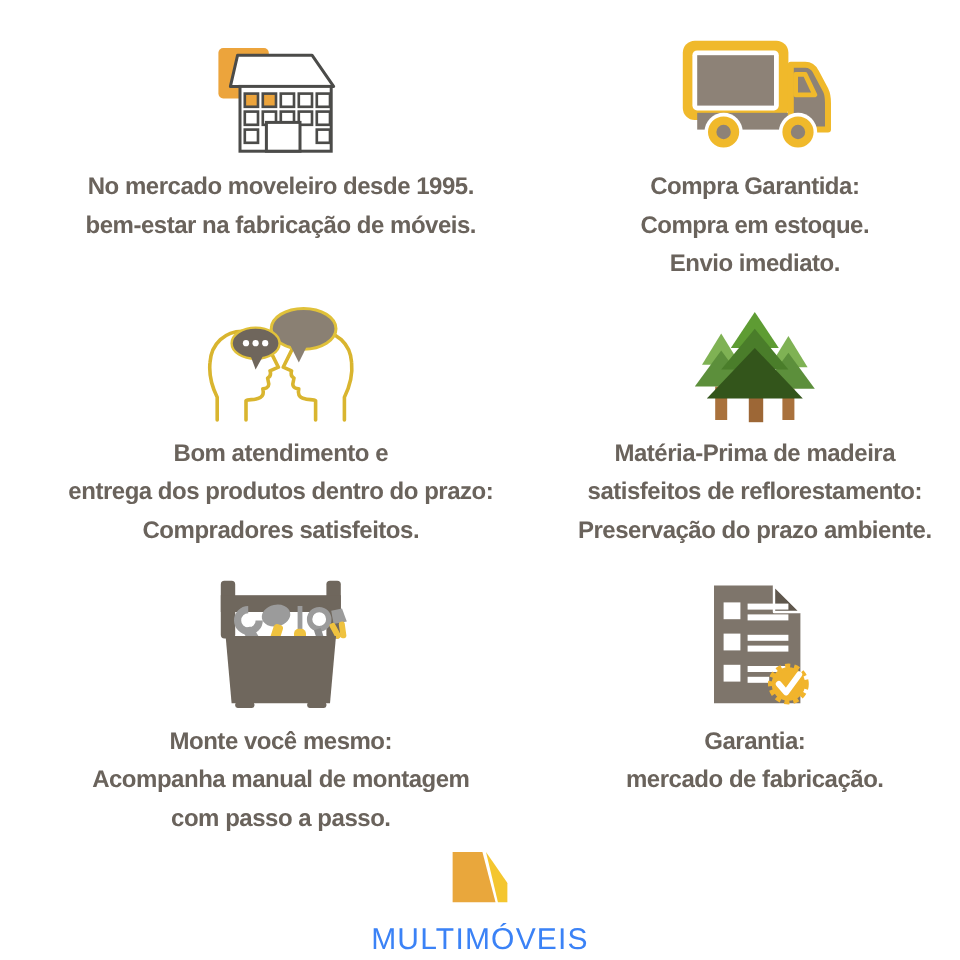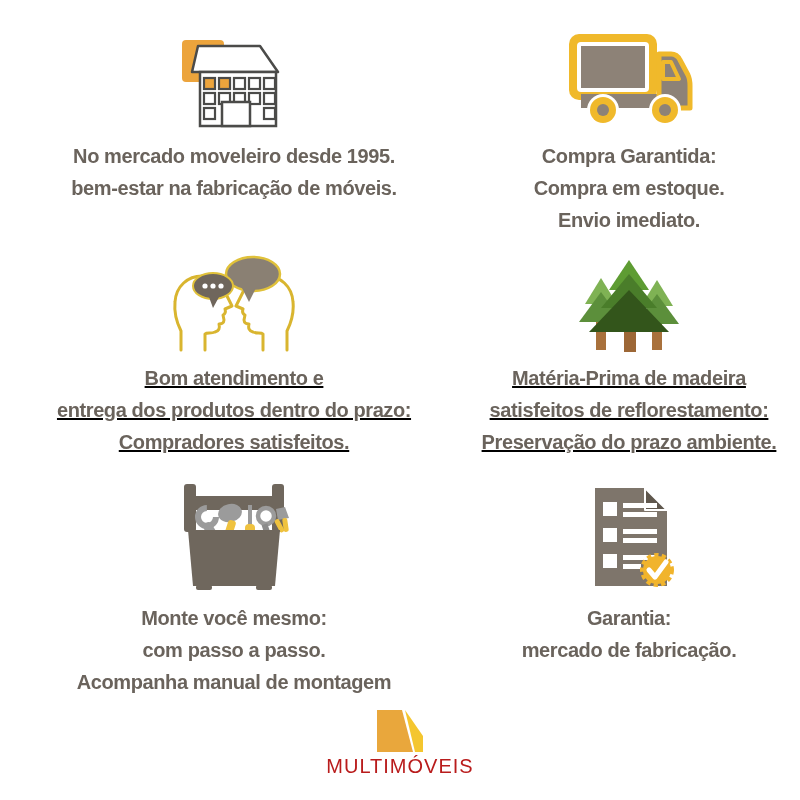--- a/index.html
+++ b/index.html
@@ -1,30 +1,30 @@
 <!DOCTYPE html>
 <html><head>
 <meta charset="utf-8">
 <style>
   html,body{margin:0;padding:0;background:#ffffff;}
   body{width:800px;height:800px;overflow:hidden;font-family:"Liberation Sans",sans-serif;}
   .poster{width:800px;height:800px;background:#ffffff;position:relative;}
   .row{display:grid;grid-template-columns:456px 334px;}
   .row1{padding-top:28px;}
-  .row2{margin-top:20px;text-decoration:underline;}
+  .row2{margin-top:20px;}
   .row3{margin-top:22px;}
   .cell{display:flex;flex-direction:column;align-items:center;padding-left:12px;}
   .icon-wrap{display:flex;align-items:flex-end;justify-content:center;}
   .row1 .icon-wrap{height:102px;}
   .row2 .icon-wrap{height:96px;}
   .row3 .icon-wrap{height:112px;}
   .text-block{margin-top:10px;text-align:center;color:#6a635c;font-weight:bold;
               font-size:20px;line-height:32px;letter-spacing:-0.4px;}
   .footer{margin-top:12px;display:flex;flex-direction:column;align-items:center;}
-  .brand{margin-top:3px;color:#b91c1c;font-size:20px;font-weight:400;letter-spacing:1px;}
+  .brand{margin-top:17px;color:#3b82f6;font-size:25px;font-weight:400;letter-spacing:1px;}
   svg{display:block;}
 </style>
 </head>
 <body>
 
 <div class="poster">
 
   <div class="row row1">
     <section class="cell">
       <div class="icon-wrap">
@@ -143,22 +143,22 @@
           <rect x="107" y="39" width="5" height="14" rx="2" fill="#efc23f" transform="rotate(-28 109 46)"></rect>
           <rect x="113" y="38" width="5" height="14" rx="2" fill="#efc23f" transform="rotate(-8 115 45)"></rect>
 
           <polygon points="18,50 110,50 105,106 23,106" fill="#6f675d"></polygon>
           <rect x="26" y="105" width="16" height="5" rx="2" fill="#6f675d"></rect>
           <rect x="86" y="105" width="16" height="5" rx="2" fill="#6f675d"></rect>
         </svg>
       </div>
       <div class="text-block">
         <div>Monte você mesmo:</div>
+        <div>Acompanha manual de montagem</div>
         <div>com passo a passo.</div>
-        <div>Acompanha manual de montagem</div>
       </div>
     </section>
 
     <section class="cell">
       <div class="icon-wrap">
         <svg width="108" height="110" viewBox="0 0 108 110">
           <path d="M20,6 H70 L92,28 V104 H20 Z" fill="#7e756b"></path>
           <polygon points="70,6 92,28 70,28" fill="#5f574d" stroke="#ffffff" stroke-width="2" stroke-linejoin="round"></polygon>
           <rect x="28" y="20" width="14" height="14" fill="#ffffff"></rect>
           <rect x="48" y="21" width="34" height="5" fill="#ffffff"></rect>

